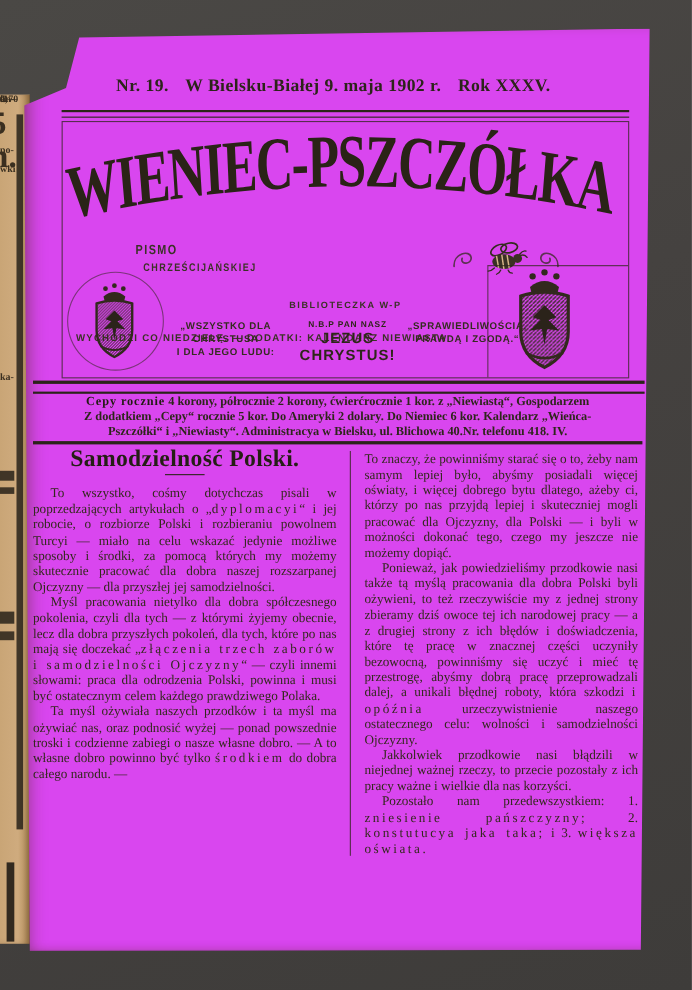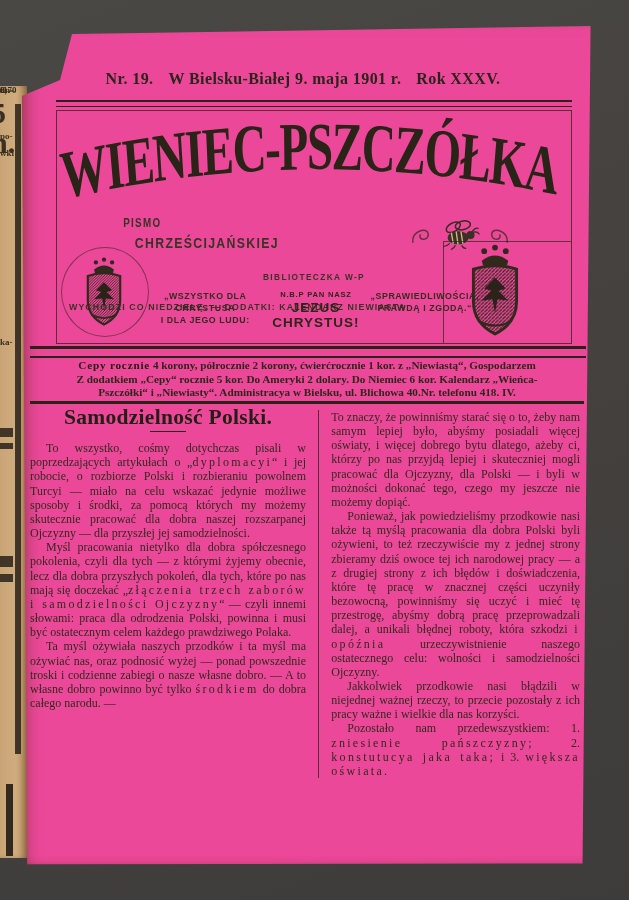--- a/index.html
+++ b/index.html
@@ -36,40 +36,40 @@
   
   .paper{
     position:absolute;left:22px;top:26px;width:572px;height:840px;z-index:2;
     background:
       radial-gradient(ellipse 90px 55px at 430px 44px, rgba(146,100,48,.30), transparent 70%),
       radial-gradient(ellipse 130px 95px at 300px 470px, rgba(146,100,48,.14), transparent 70%),
       radial-gradient(ellipse 70px 130px at 545px 650px, rgba(146,100,48,.18), transparent 70%),
       radial-gradient(ellipse 120px 70px at 90px 835px, rgba(120,82,40,.22), transparent 70%),
       radial-gradient(ellipse 200px 120px at 200px 120px, rgba(255,240,210,.18), transparent 70%),
       linear-gradient(115deg,#cba params 0%, #d4b083 0%, #dcbc90 35%, #d9b78a 65%, #cfa97a 100%);
-    background-color:#ec4899;
+    background-color:#d946ef;
     clip-path:polygon(0 70px,38px 54px,50px 8px,99.4% 0,98% 99.7%,.9% 99.8%);
     box-shadow:inset 12px 0 16px -9px rgba(70,42,16,.55), inset 0 -6px 10px -6px rgba(70,42,16,.35);
   }
   
   .dateline{position:absolute;top:44px;left:30px;right:40px;display:flex;justify-content:center;gap:15px;
     font-size:16px;font-weight:bold;letter-spacing:.4px;color:#2c241a;}
   .rule-double{position:absolute;top:74px;left:34px;right:22px;height:4px;
     border-top:2px solid #2c241a;border-bottom:1.5px solid #2c241a;}
   
   .masthead{position:absolute;top:84px;left:34px;right:22px;height:232px;
     border:1px solid rgba(46,38,26,.75);}
   .title-svg{position:absolute;top:4px;left:2px;width:508px;height:94px;}
   .subtitle-row{position:absolute;top:100px;left:62px;right:62px;height:46px;
     display:flex;justify-content:space-between;align-items:center;}
   .subcol{color:#3b3226;}
   .cond{display:inline-block;transform:scaleX(.82);transform-origin:center;
     font-family:"Liberation Sans",sans-serif;font-weight:700;letter-spacing:1.6px;}
   .sub1{font-size:12px;}
-  .sub2{font-size:15px;margin-top:3px;}
+  .sub2{font-size:10px;margin-top:3px;}
   .beewrap{display:flex;align-items:center;gap:6px;}
   .sched{position:absolute;top:147px;left:12px;right:0;text-align:left;
     font-family:"Liberation Sans",sans-serif;font-weight:700;font-size:8.8px;
     letter-spacing:1.1px;color:#3b3226;margin-top:44px;}
   .lib{position:absolute;top:161px;left:0;right:0;text-align:center;
     font-family:"Liberation Sans",sans-serif;font-weight:700;font-size:8.3px;
     letter-spacing:1.4px;color:#3b3226;}
   .motto-row{position:absolute;top:179px;left:92px;right:92px;display:flex;
     justify-content:center;}
   .motto-side{font-family:"Liberation Sans",sans-serif;font-weight:700;font-size:8.8px;
@@ -145,21 +145,21 @@
   <span class="frag">5 h.</span>
   <span class="frag">po-</span>
   <span class="frag">wki</span>
   <span class="frag">ka-</span>
 </div>
 
 <div class="paper">
 
   <div class="dateline">
     <span>Nr. 19.</span>
-    <span>W Bielsku-Białej 9. maja 1901 r.</span>
+    <span>W Bielsku-Białej 9. maja 1902 r.</span>
     <span>Rok XXXV.</span>
   </div>
   <div class="rule-double"></div>
 
   <div class="masthead">
     <svg class="title-svg" viewBox="0 0 508 94">
       <defs>
           <path id="arc" d="M 4 58 Q 254 18 504 56" fill="none"></path>
         </defs>
       <text transform="scale(1,1.45)" font-family="Liberation Serif, serif" font-weight="bold" font-size="47" letter-spacing="-1.5" fill="#2a2317">

